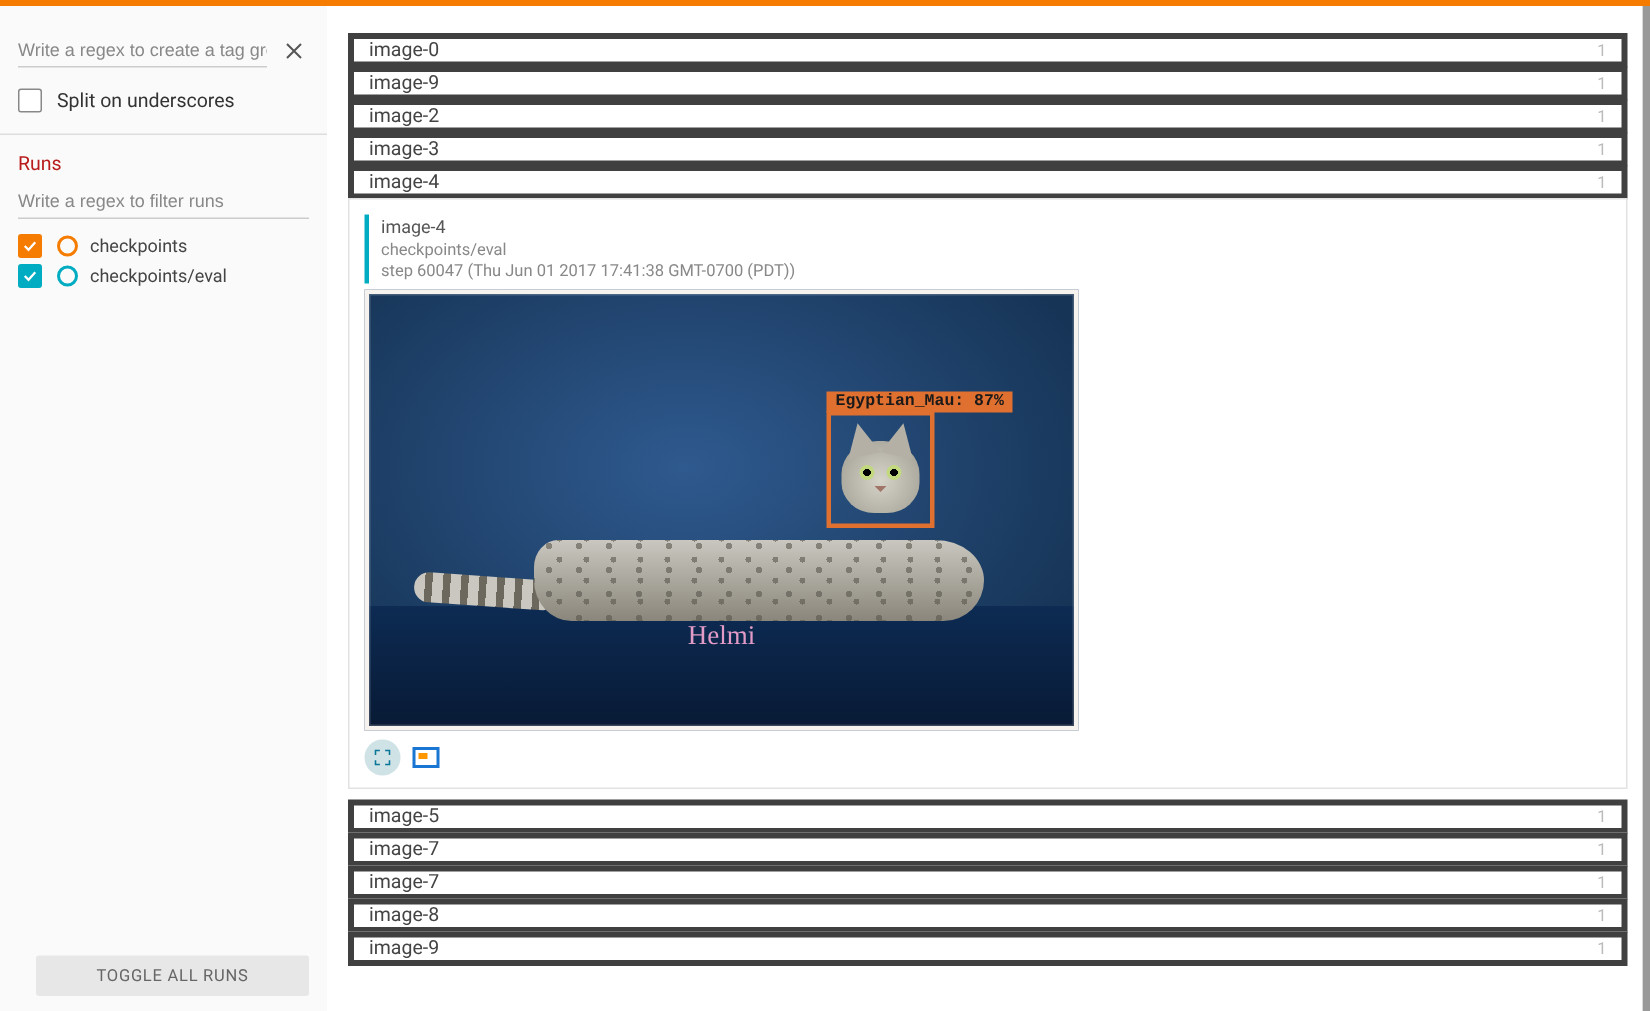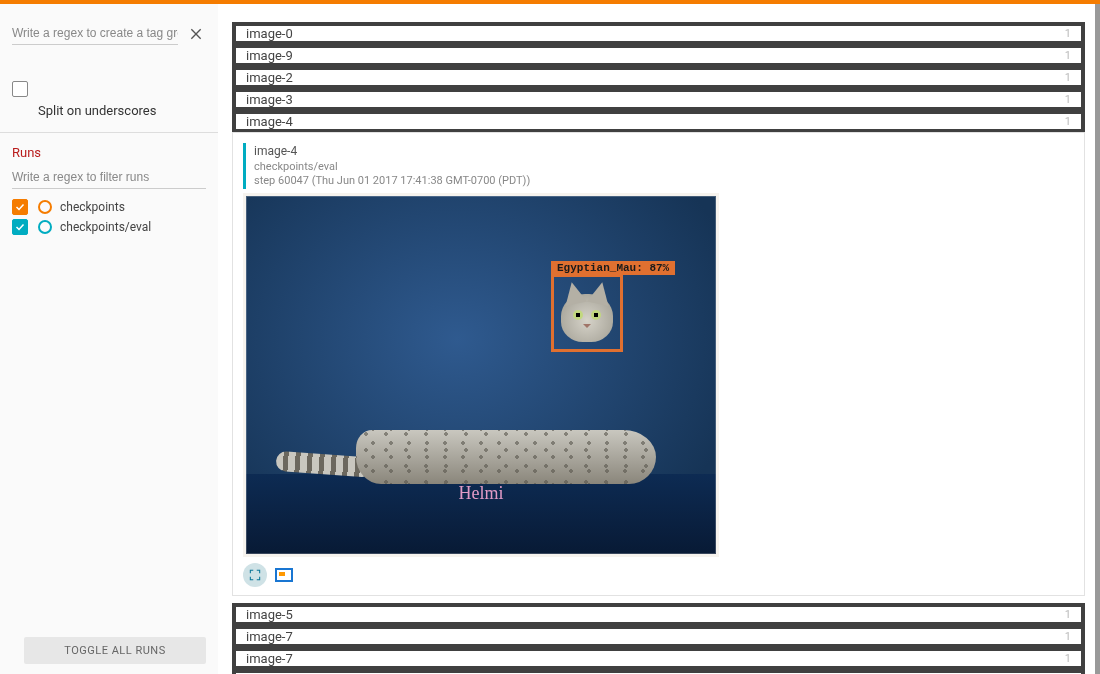--- a/index.html
+++ b/index.html
@@ -65,21 +65,21 @@
     border: 1.5px solid #888;
     border-radius: 2px;
     margin-right: 10px;
     display: inline-flex; align-items: center; justify-content: center;
     background: #fff;
     cursor: pointer;
   }
   .chk.checked { background: #f57c00; border-color: #f57c00; }
   .chk.checked.teal { background: #00acc1; border-color: #00acc1; }
   .chk svg { width: 12px; height: 12px; fill: #fff; }
-  .split-label { font-size: 13px; color: #333; margin-top: 44px; }
+  .split-label { font-size: 13px; color: #333; }
   .sidebar-hr { border: none; border-top: 1px solid #ddd; margin: 0; }
   .runs-title {
     padding: 12px 12px 6px 12px;
     font-size: 13px;
     color: #b91c1c;
   }
   .runs-filter {
     margin: 0 12px 8px 12px;
     border: none;
     border-bottom: 1px solid #ccc;
@@ -148,21 +148,21 @@
     border-left: 3px solid #00acc1;
     padding: 1px 0 1px 8px;
     font-size: 11px;
     line-height: 1.3;
     color: #888;
   }
   .card-meta .title { color: #555; font-size: 12px; }
   .img-frame {
     margin-top: 4px;
     width: 476px;
-    height: 364px;
+    height: 294px;
     position: relative;
     background: #2b4a77;
     border: 3px solid #f6f3ee;
     overflow: hidden;
   }
   
   .img-frame::after {
     content: "";
     position: absolute; inset: 0;
     box-shadow: inset 0 0 0 1px rgba(255,255,255,0.2);

